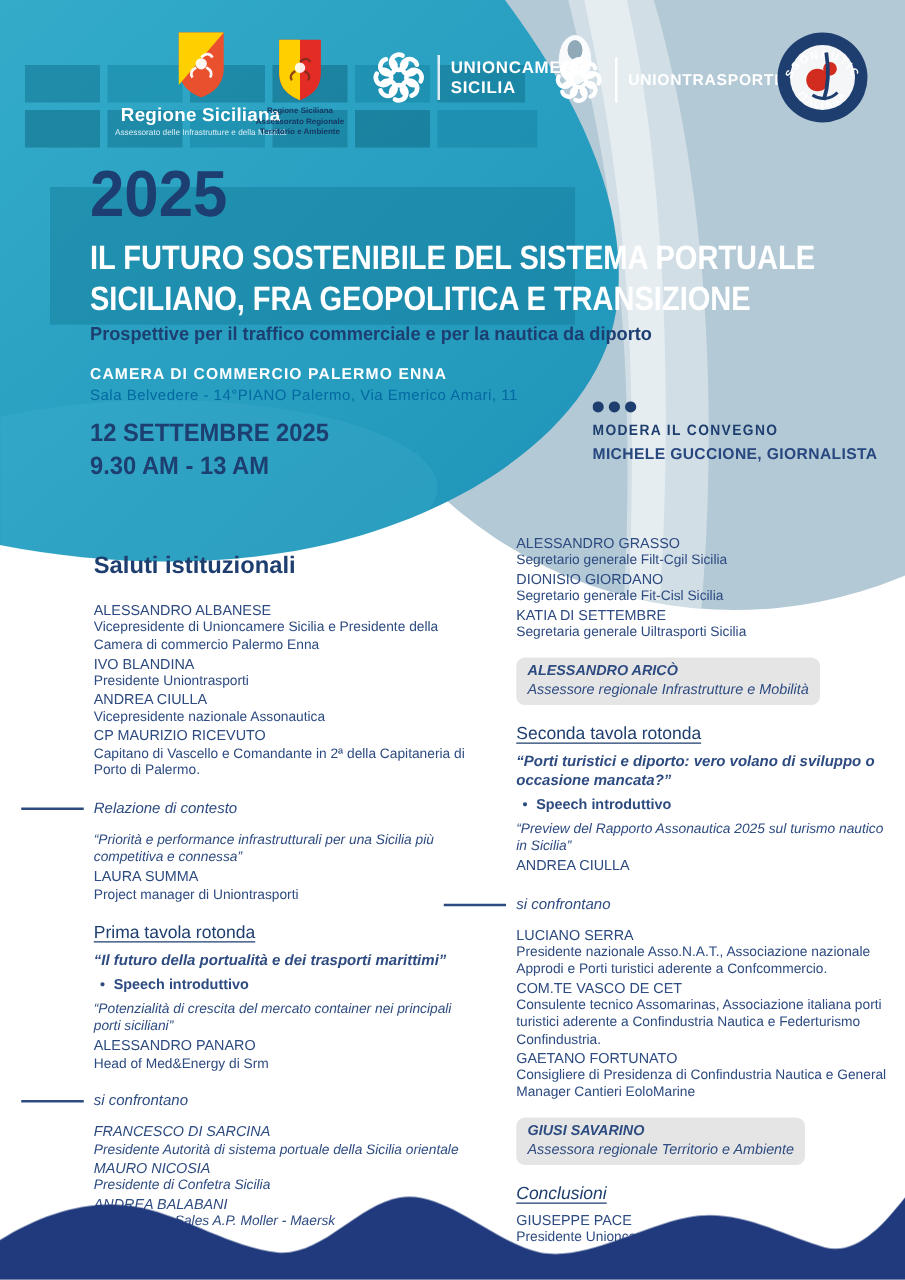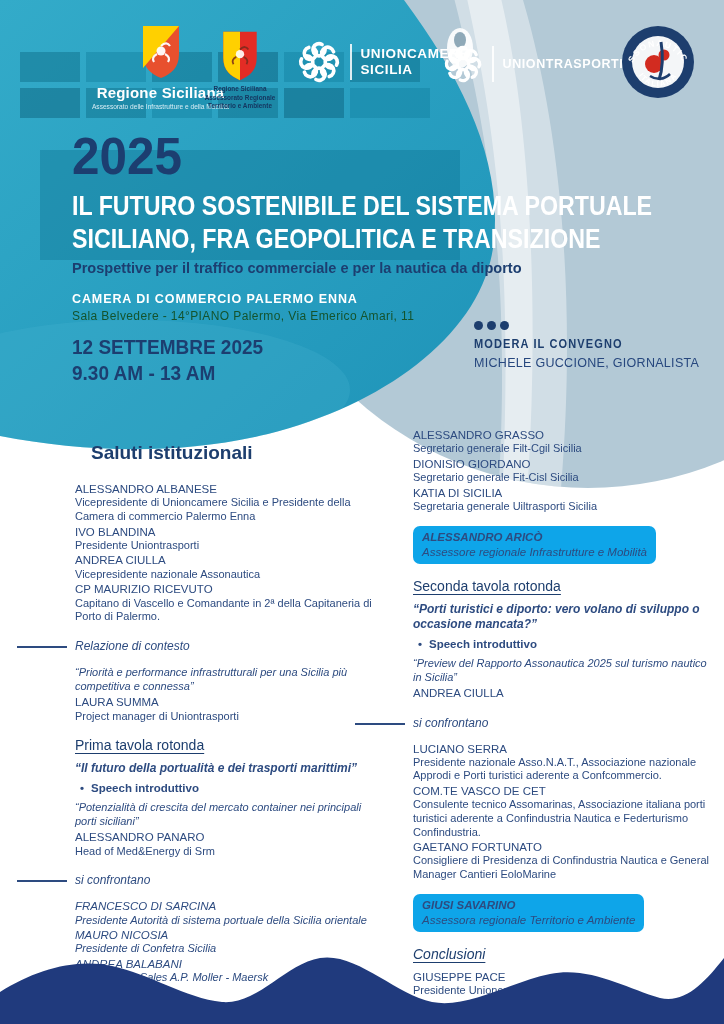--- a/index.html
+++ b/index.html
@@ -24,49 +24,49 @@
   
   .hero-year{position:absolute;left:72px;top:126px;font-size:52px;font-weight:800;
              color:#1c3e70;letter-spacing:0;transform:scaleX(.95);transform-origin:left;}
   .hero-title{position:absolute;left:72px;top:190px;color:#fff;font-weight:800;
               font-size:27px;line-height:1.22;white-space:nowrap;}
   .hero-title .tl{display:block;transform:scaleX(.86);transform-origin:left center;}
   .hero-subtitle{position:absolute;left:72px;top:259px;font-size:15px;font-weight:700;
                  color:#1c3e70;transform:scaleX(.97);transform-origin:left;}
   .venue-name{position:absolute;left:72px;top:292px;font-size:12.5px;font-weight:700;
               color:#fff;letter-spacing:.9px;}
-  .venue-address{position:absolute;left:72px;top:309px;font-size:12px;color:#14532d;letter-spacing:.4px;}
+  .venue-address{position:absolute;left:72px;top:309px;font-size:12px;color:#0369a1;letter-spacing:.4px;}
   .schedule{position:absolute;left:72px;top:334px;font-size:20px;font-weight:800;
             color:#1c3e70;line-height:1.3;transform:scaleX(.95);transform-origin:left;}
   .moderator{position:absolute;left:474px;top:321px;color:#1d3e6e;}
   .mod-dots{display:flex;gap:4px;margin-bottom:7px;}
   .mod-dots span{width:9px;height:9px;border-radius:50%;background:#1d3e6e;}
   .mod-label{font-size:12px;font-weight:800;letter-spacing:1.2px;margin-bottom:5px;transform:scaleX(.92);transform-origin:left;}
-  .mod-name{font-size:12.5px;letter-spacing:.3px;color:#27477e;}
+  .mod-name{font-size:12.5px;letter-spacing:.3px;color:#27477e;font-weight:bold;}
 
   
   .col{position:absolute;color:#2d4b80;}
   #col-left{left:75px;top:442px;width:303px;}
   #col-right{left:413px;top:428px;width:298px;}
   .entry{color:#2d4b80;}
-  .heading{font-size:19px;font-weight:700;color:#1d3e6e;margin:0 16px 18px;}
+  .heading{font-size:19px;font-weight:700;color:#1d3e6e;margin:0 0 18px;}
   .person{font-size:11px;line-height:1.24;margin:0 0 1px;}
   .p-name{font-weight:400;font-size:11.5px;}
   .person.it{font-style:italic;}
   .rule-label{font-style:italic;font-size:12px;margin:15px 0 12px;position:relative;}
   .rule-label::before{content:"";position:absolute;left:-58px;top:7px;width:50px;
                       border-top:2px solid #2d4b80;}
   .underlined{font-size:14px;color:#1d3e6e;text-decoration:underline;text-underline-offset:3px;
               margin:14px 0 8px;}
   .underlined.it{font-style:italic;}
   .quote{font-style:italic;font-size:11px;line-height:1.3;margin:6px 0 2px;}
   .quote-bold{font-style:italic;font-weight:700;font-size:12px;line-height:1.3;margin:0 0 5px;}
   .bullet{font-weight:700;font-size:11.5px;padding-left:16px;position:relative;margin:2px 0 3px;}
   .bullet::before{content:"•";position:absolute;left:5px;}
-  .highlight{background:#0ea5e9;border-radius:7px;padding:4px 9px;margin:12px 0 6px;
+  .highlight{background:#e5e5e5;border-radius:7px;padding:4px 9px;margin:12px 0 6px;
              font-size:11.5px;width:fit-content;line-height:1.3;}
   .highlight .p-name{font-style:italic;font-weight:700;}
   .highlight .p-role{font-style:italic;}
 </style>
 </head>
 <body>
 
 <div id="page">
 
   <svg width="0" height="0" aria-hidden="true">
@@ -279,21 +279,21 @@
   <div id="col-right" class="col">
       <div class="entry person">
         <div class="p-name">ALESSANDRO GRASSO</div>
         <div class="p-role">Segretario generale Filt-Cgil Sicilia</div>
       </div>
       <div class="entry person">
         <div class="p-name">DIONISIO GIORDANO</div>
         <div class="p-role">Segretario generale Fit-Cisl Sicilia</div>
       </div>
       <div class="entry person">
-        <div class="p-name">KATIA DI SICILIA</div>
+        <div class="p-name">KATIA DI SETTEMBRE</div>
         <div class="p-role">Segretaria generale Uiltrasporti Sicilia</div>
       </div>
       <div class="entry highlight">
         <div class="p-name">ALESSANDRO ARICÒ</div>
         <div class="p-role">Assessore regionale Infrastrutture e Mobilità</div>
       </div>
       <div class="entry underlined">Seconda tavola rotonda</div>
       <div class="entry quote-bold">“Porti turistici e diporto: vero volano di sviluppo o occasione mancata?”</div>
       <div class="entry bullet">Speech introduttivo</div>
       <div class="entry quote">“Preview del Rapporto Assonautica 2025 sul turismo nautico in Sicilia”</div>

